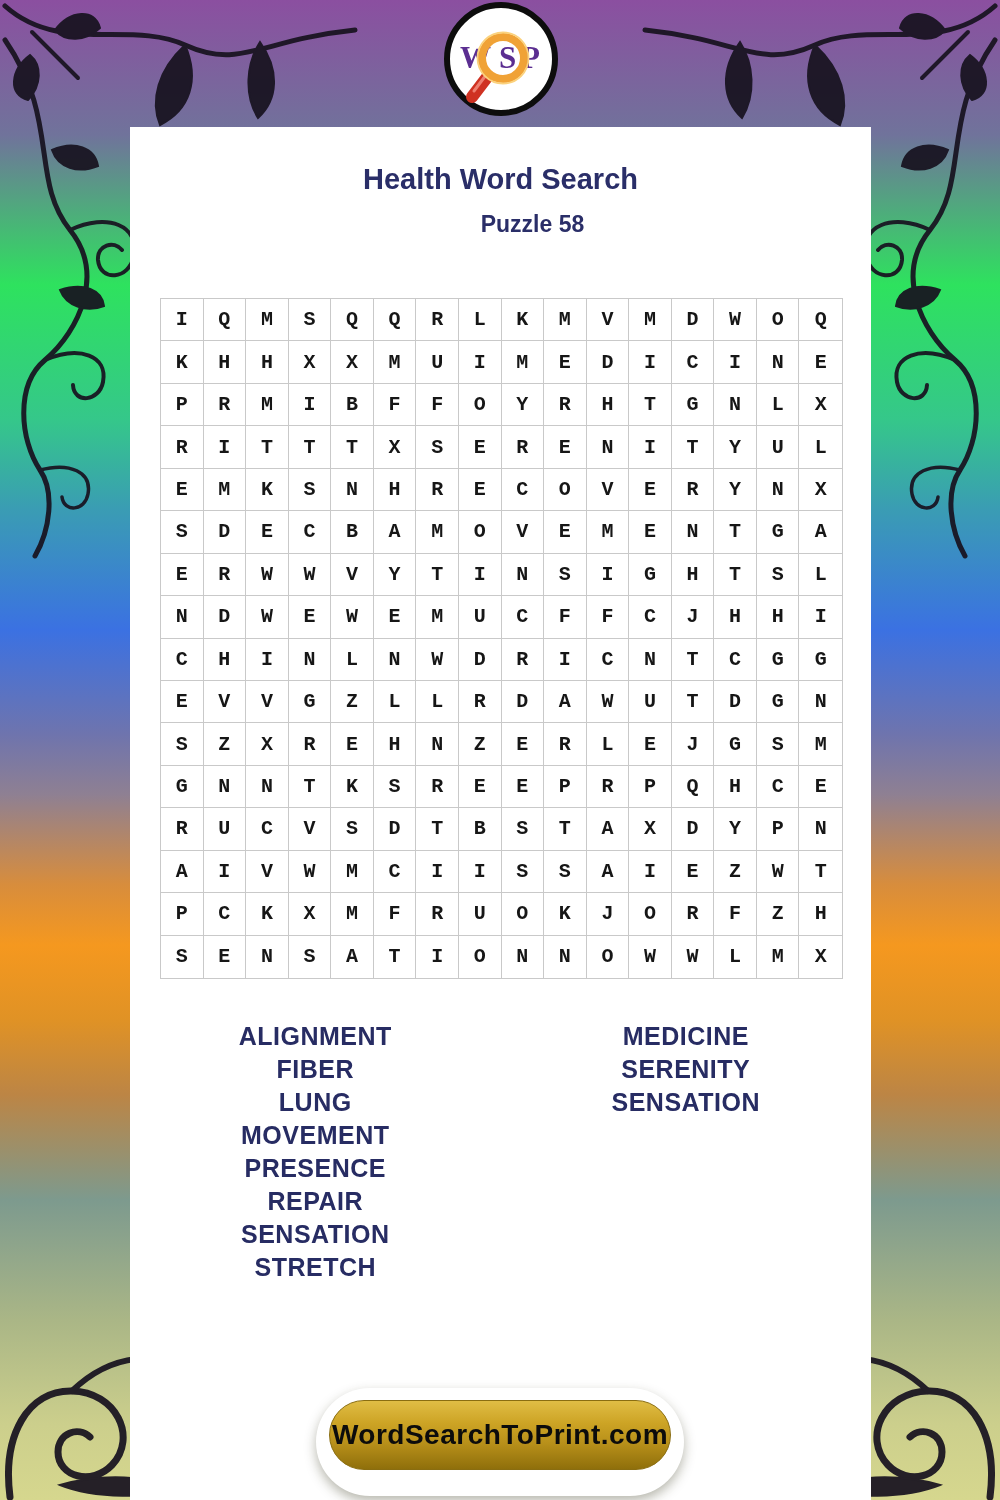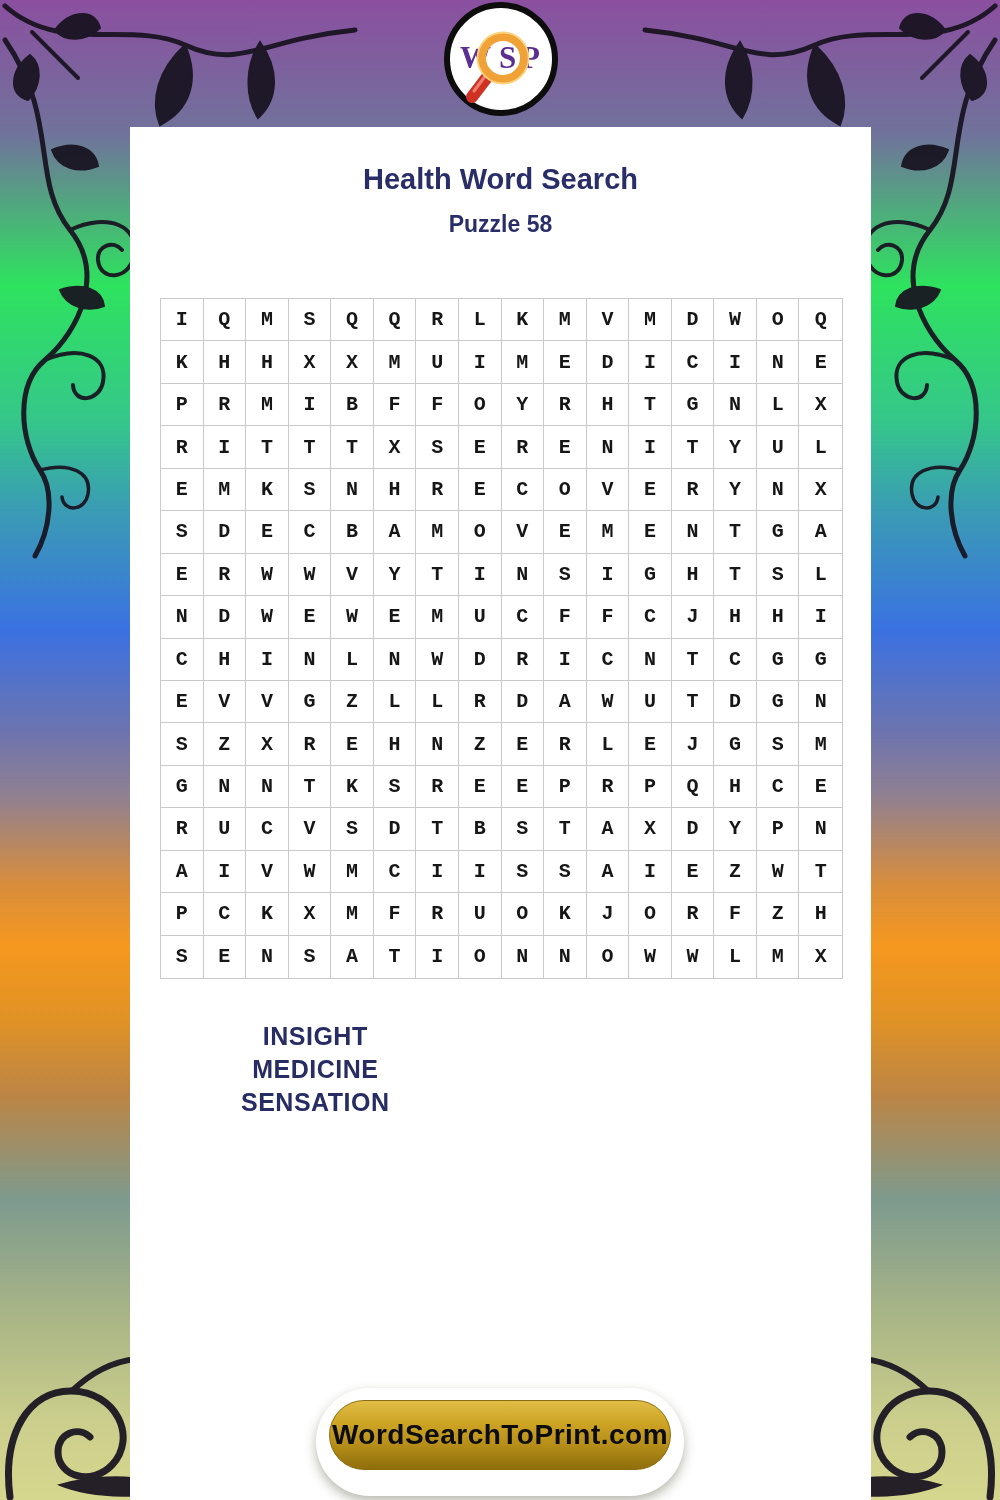--- a/index.html
+++ b/index.html
@@ -34,21 +34,21 @@
   .card{
     position:absolute;left:130px;top:127px;width:741px;height:1492px;
     background:#ffffff;z-index:2;
   }
   .title{
     position:absolute;top:36px;left:0;width:100%;text-align:center;
     font-size:29px;font-weight:bold;color:#2a2e68;
   }
   .subtitle{
     position:absolute;top:84px;left:0;width:100%;text-align:center;
-    font-size:23px;font-weight:bold;color:#2a2e68;
+    font-size:23px;font-weight:bold;color:#2a2e68;padding-left:32px;
   }
   .letter-grid{
     position:absolute;left:30px;top:171px;width:681px;height:679px;
     display:grid;grid-template-columns:repeat(16,1fr);grid-auto-rows:1fr;
     border:1px solid #c9c9c9;background:#fff;
   }
   .letter-cell{
     border-right:1px solid #c9c9c9;border-bottom:1px solid #c9c9c9;
     display:flex;align-items:center;justify-content:center;
     font-family:"Liberation Mono",monospace;font-weight:bold;font-size:20px;color:#161616;
@@ -408,22 +408,32 @@
       <div class="letter-cell">O</div>
       <div class="letter-cell">W</div>
       <div class="letter-cell">W</div>
       <div class="letter-cell">L</div>
       <div class="letter-cell">M</div>
       <div class="letter-cell">X</div>
     </div>
 
   <div class="word-list">
     <div class="word-col">
-        <div class="word">INSIGHT</div>
+        <div class="word">ALIGNMENT</div>
+        <div class="word">FIBER</div>
+        <div class="word">LUNG</div>
+        <div class="word">MOVEMENT</div>
+        <div class="word">PRESENCE</div>
+        <div class="word">REPAIR</div>
+        <div class="word">SENSATION</div>
+        <div class="word">STRETCH</div>
+      </div>
+    <div class="word-col">
         <div class="word">MEDICINE</div>
+        <div class="word">SERENITY</div>
         <div class="word">SENSATION</div>
       </div>
   </div>
 </div>
 
 <div class="footer-btn">
   <div class="footer-btn-inner">
     <span>WordSearchToPrint.com</span>
   </div>
 </div>

